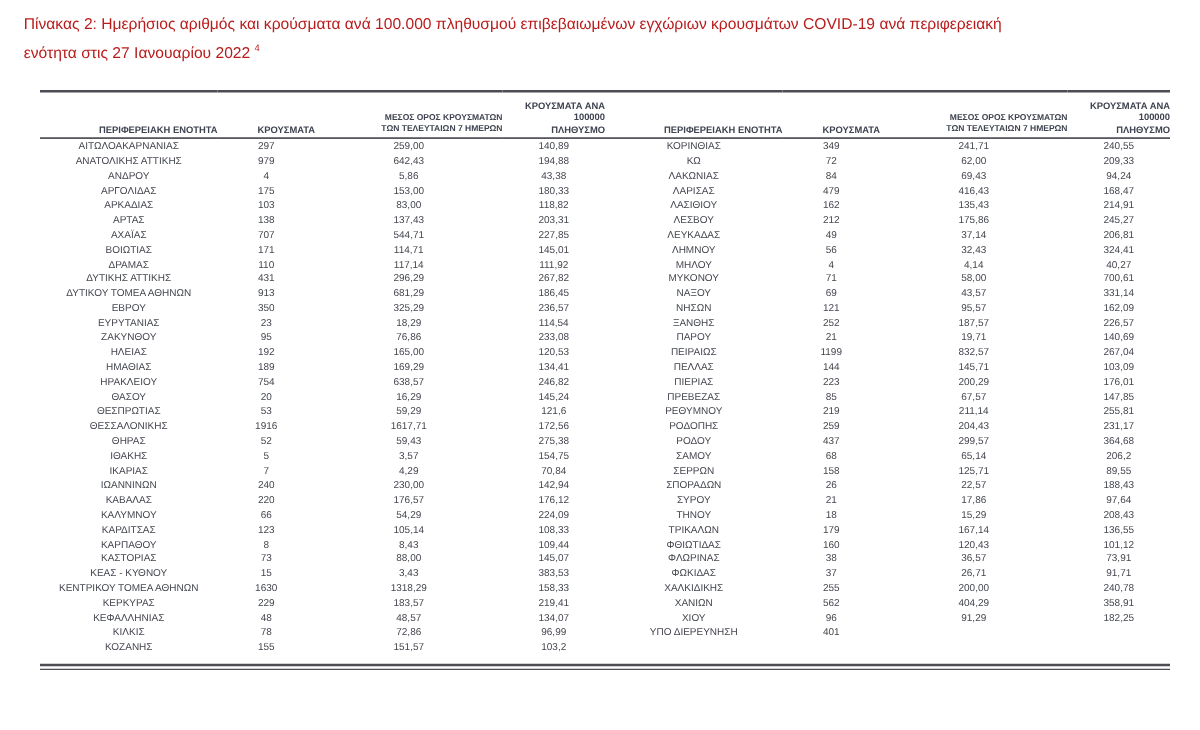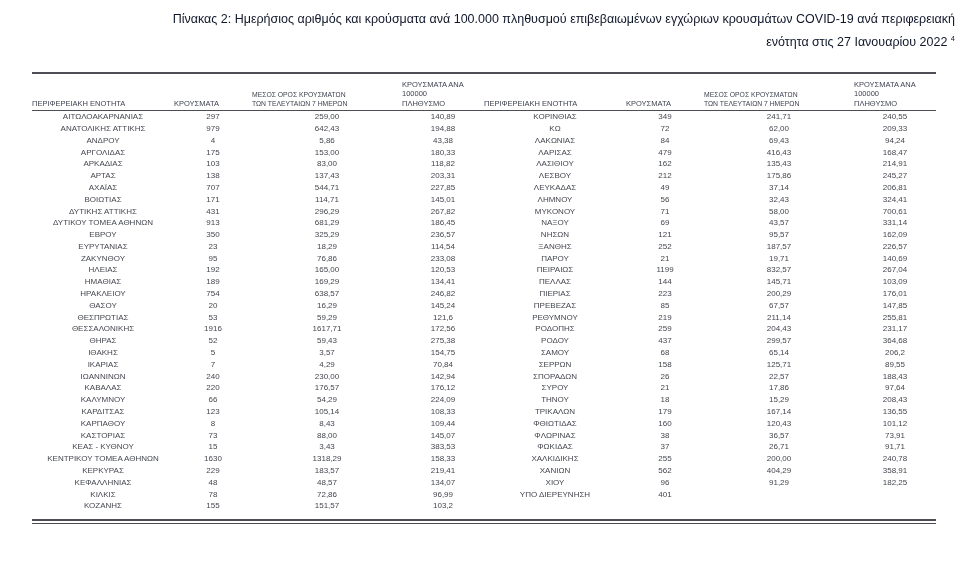--- a/index.html
+++ b/index.html
@@ -8,53 +8,52 @@
     background: #ffffff;
     width: 960px;
     height: 584px;
     font-family: "Liberation Sans", "DejaVu Sans", sans-serif;
     color: #3f4350;
     position: relative;
     overflow: hidden;
   }
   .title {
     position: absolute;
-    left: 50px;
+    left: 19px;
     top: 8px;
     width: 905px;
     font-size: 12.5px;
     line-height: 1.85;
-    color: #0f172a;
-    text-align: right;
+    color: #b91c1c;
   }
   .title sup {
     font-size: 7.5px;
     vertical-align: super;
   }
   .table-wrap {
     position: absolute;
     left: 32px;
     top: 72px;
     width: 904px;
   }
   table.covid {
     width: 904px;
     border-collapse: collapse;
     table-layout: fixed;
     border-top: 2px solid #4c4d55;
   }
   table.covid thead th {
     vertical-align: bottom;
-    font-weight: normal;
+    font-weight: bold;
     font-size: 7.5px;
     line-height: 1.25;
     color: #3f4350;
     padding: 6px 0 2px 0;
     border-bottom: 1px solid #4c4d55;
-    text-align: left;
+    text-align: right;
   }
   table.covid thead th .small {
     display: block;
     font-size: 6.8px;
   }
   table.covid thead th .line {
     display: block;
   }
   table.covid tbody td {
     font-size: 8px;
@@ -194,20 +193,30 @@
           <td>ΒΟΙΩΤΙΑΣ</td>
           <td>171</td>
           <td>114,71</td>
           <td>145,01</td>
           <td>ΛΗΜΝΟΥ</td>
           <td>56</td>
           <td>32,43</td>
           <td>324,41</td>
         </tr>
         <tr>
+          <td>ΔΡΑΜΑΣ</td>
+          <td>110</td>
+          <td>117,14</td>
+          <td>111,92</td>
+          <td>ΜΗΛΟΥ</td>
+          <td>4</td>
+          <td>4,14</td>
+          <td>40,27</td>
+        </tr>
+        <tr>
           <td>ΔΥΤΙΚΗΣ ΑΤΤΙΚΗΣ</td>
           <td>431</td>
           <td>296,29</td>
           <td>267,82</td>
           <td>ΜΥΚΟΝΟΥ</td>
           <td>71</td>
           <td>58,00</td>
           <td>700,61</td>
         </tr>
         <tr>

